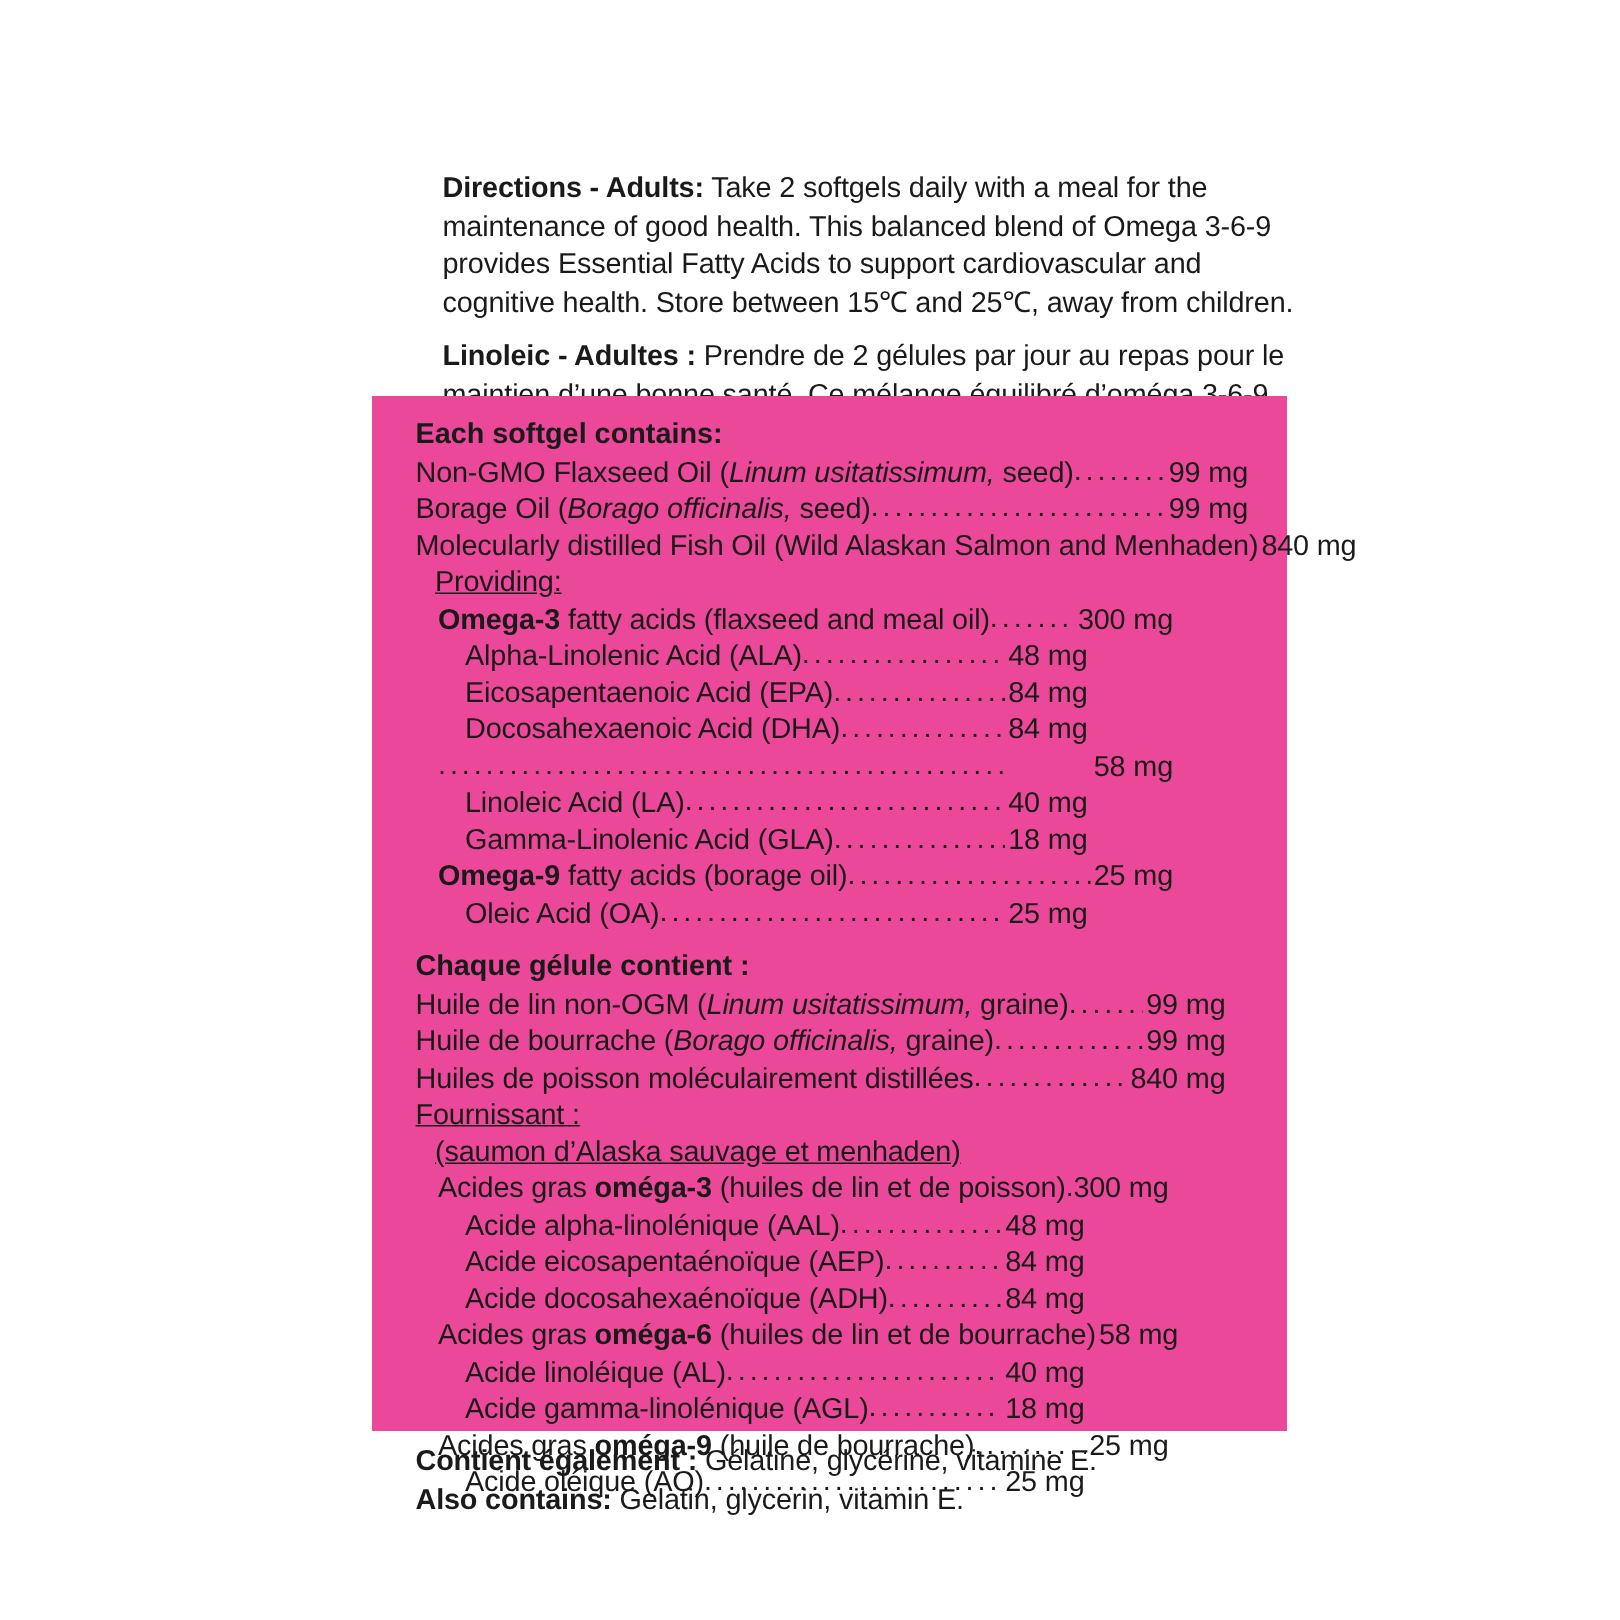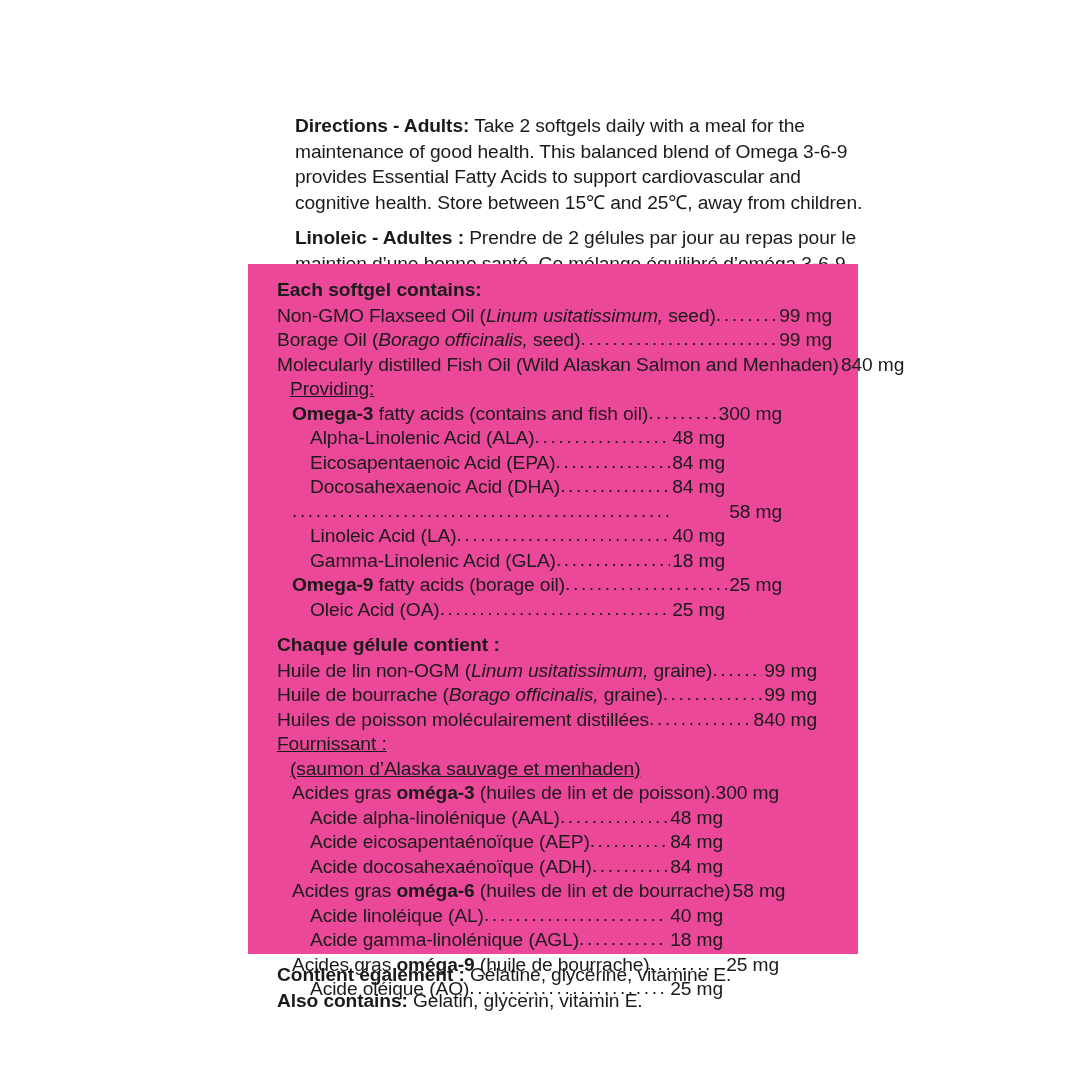--- a/index.html
+++ b/index.html
@@ -172,21 +172,21 @@
 
       <div class="row stop-a">
         <span class="nm">Molecularly distilled Fish Oil (Wild Alaskan Salmon and Menhaden)</span>
         <span class="dots">................................................</span>
         <span class="val">840 mg</span>
       </div>
 
       <div class="line ind1">Providing:</div>
 
       <div class="row stop-b ind2">
-        <span class="nm"><b class="om">Omega-3</b><span> fatty acids (contains and fish oil) </span></span>
+        <span class="nm"><b class="om">Omega-3</b><span> fatty acids (flaxseed and meal oil) </span></span>
         <span class="dots">................................................</span>
         <span class="val">300 mg</span>
       </div>
       <div class="row stop-c ind3">
         <span class="nm">Alpha-Linolenic Acid (ALA)</span>
         <span class="dots">................................................</span>
         <span class="val">48 mg</span>
       </div>
       <div class="row stop-c ind3">
         <span class="nm">Eicosapentaenoic Acid (EPA) </span>

